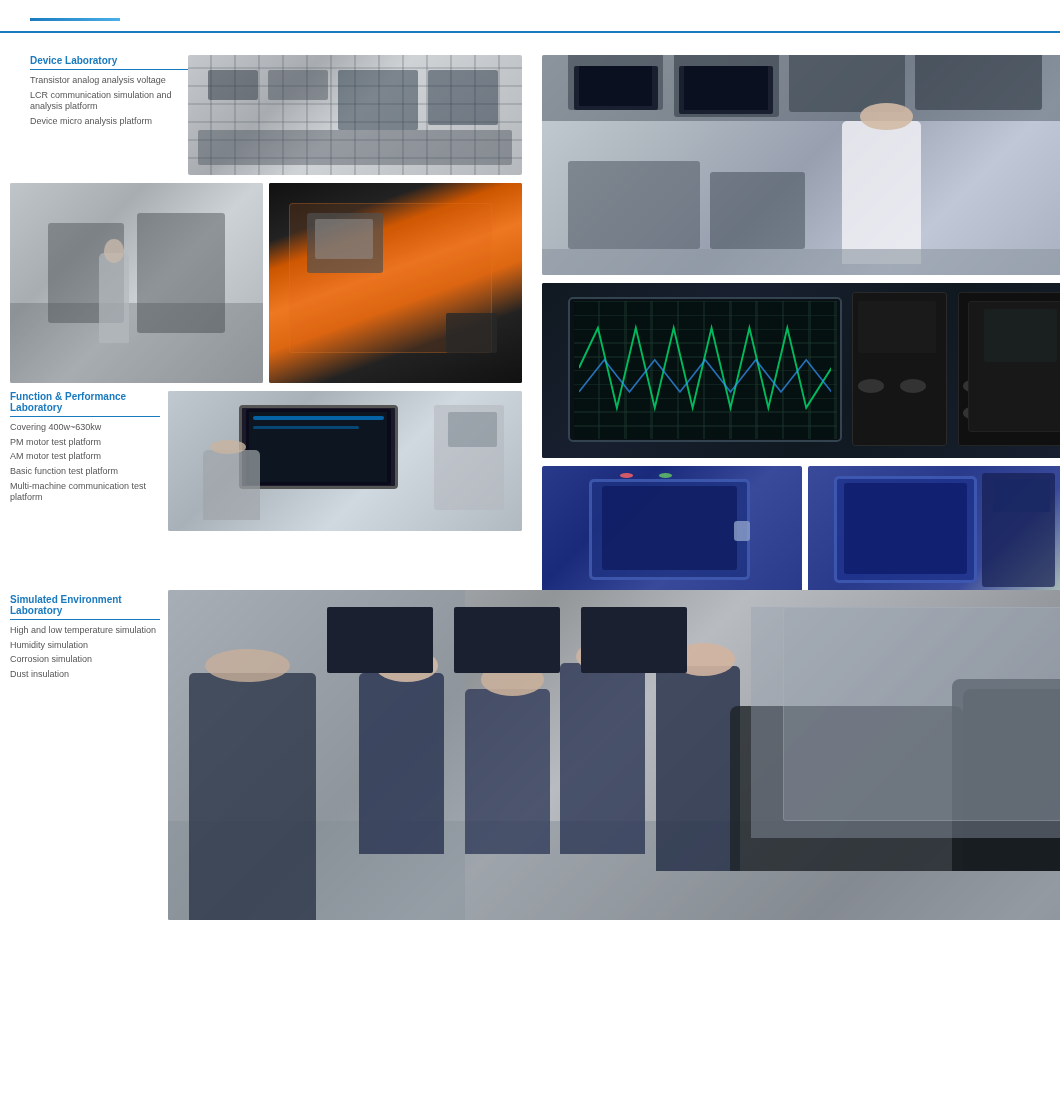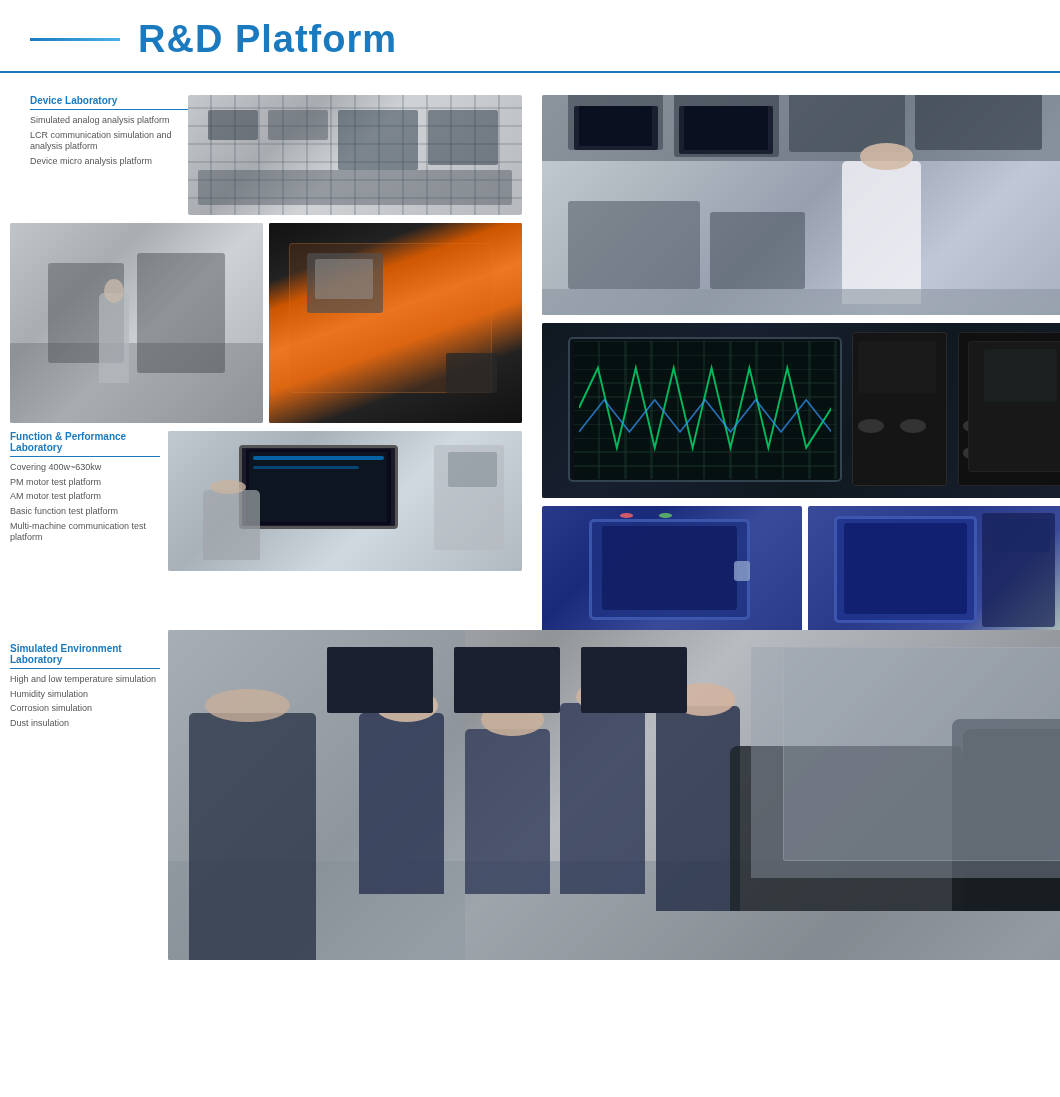--- a/index.html
+++ b/index.html
@@ -241,37 +241,36 @@
       grid-template-columns: 520px 530px;
       padding: 0 10px;
       gap: 8px;
     }
   </style>
 </head>
 <body>
 
 <div class="header">
   <div class="header-line"></div>
-  <h1 class="header-title">R&amp;D Platform</h1>
 </div>
 
 <div class="section-labels-row">
 
 
 
 </div>
 
 <div class="two-panel">
 
   <div class="left-panel">
 
     <div class="device-lab-row">
       <div class="device-lab-text">
         <div class="lab-title">Device Laboratory</div>
-        <div class="lab-item">Simulated analog analysis platform</div>
+        <div class="lab-item">Transistor analog analysis voltage</div>
         <div class="lab-item">LCR communication simulation and analysis platform</div>
         <div class="lab-item">Device micro analysis platform</div>
       </div>
       <div class="device-lab-img img-placeholder col1-device">
 
         <div style="position:absolute;inset:0;background:repeating-linear-gradient(90deg,transparent,transparent 22px,rgba(80,90,100,0.25) 22px,rgba(80,90,100,0.25) 24px),repeating-linear-gradient(0deg,transparent,transparent 16px,rgba(70,80,90,0.2) 16px,rgba(70,80,90,0.2) 18px);"></div>
         <div style="position:absolute;bottom:10px;left:10px;right:10px;height:35px;background:rgba(60,70,80,0.4);border-radius:2px;"></div>
         <div style="position:absolute;top:15px;left:20px;width:50px;height:30px;background:rgba(40,50,60,0.5);border-radius:2px;"></div>
         <div style="position:absolute;top:15px;left:80px;width:60px;height:30px;background:rgba(50,60,70,0.4);border-radius:2px;"></div>
         <div style="position:absolute;top:15px;left:150px;width:80px;height:60px;background:rgba(40,55,70,0.5);border-radius:2px;"></div>
@@ -403,21 +402,21 @@
         </div>
       </div>
     </div>
 
   </div>
 
 </div>
 
 <div style="padding: 0 10px; margin-top:-2px;">
   <div style="display:flex;height:130px;margin-bottom:8px;">
-    <div style="width:158px;flex-shrink:0;padding-right:8px;margin-top:9px;">
+    <div style="width:158px;flex-shrink:0;padding-right:8px;">
       <div class="lab-title">Simulated Environment Laboratory</div>
       <div class="lab-item">High and low temperature simulation</div>
       <div class="lab-item">Humidity simulation</div>
       <div class="lab-item">Corrosion simulation</div>
       <div class="lab-item">Dust insulation</div>
     </div>
   </div>
 </div>
 
 <div class="bottom-wide img-placeholder bottom-wide-bg" style="margin-top:-142px;margin-left:168px;margin-right:10px;height:330px;border-radius:2px;overflow:hidden;position:relative;">

